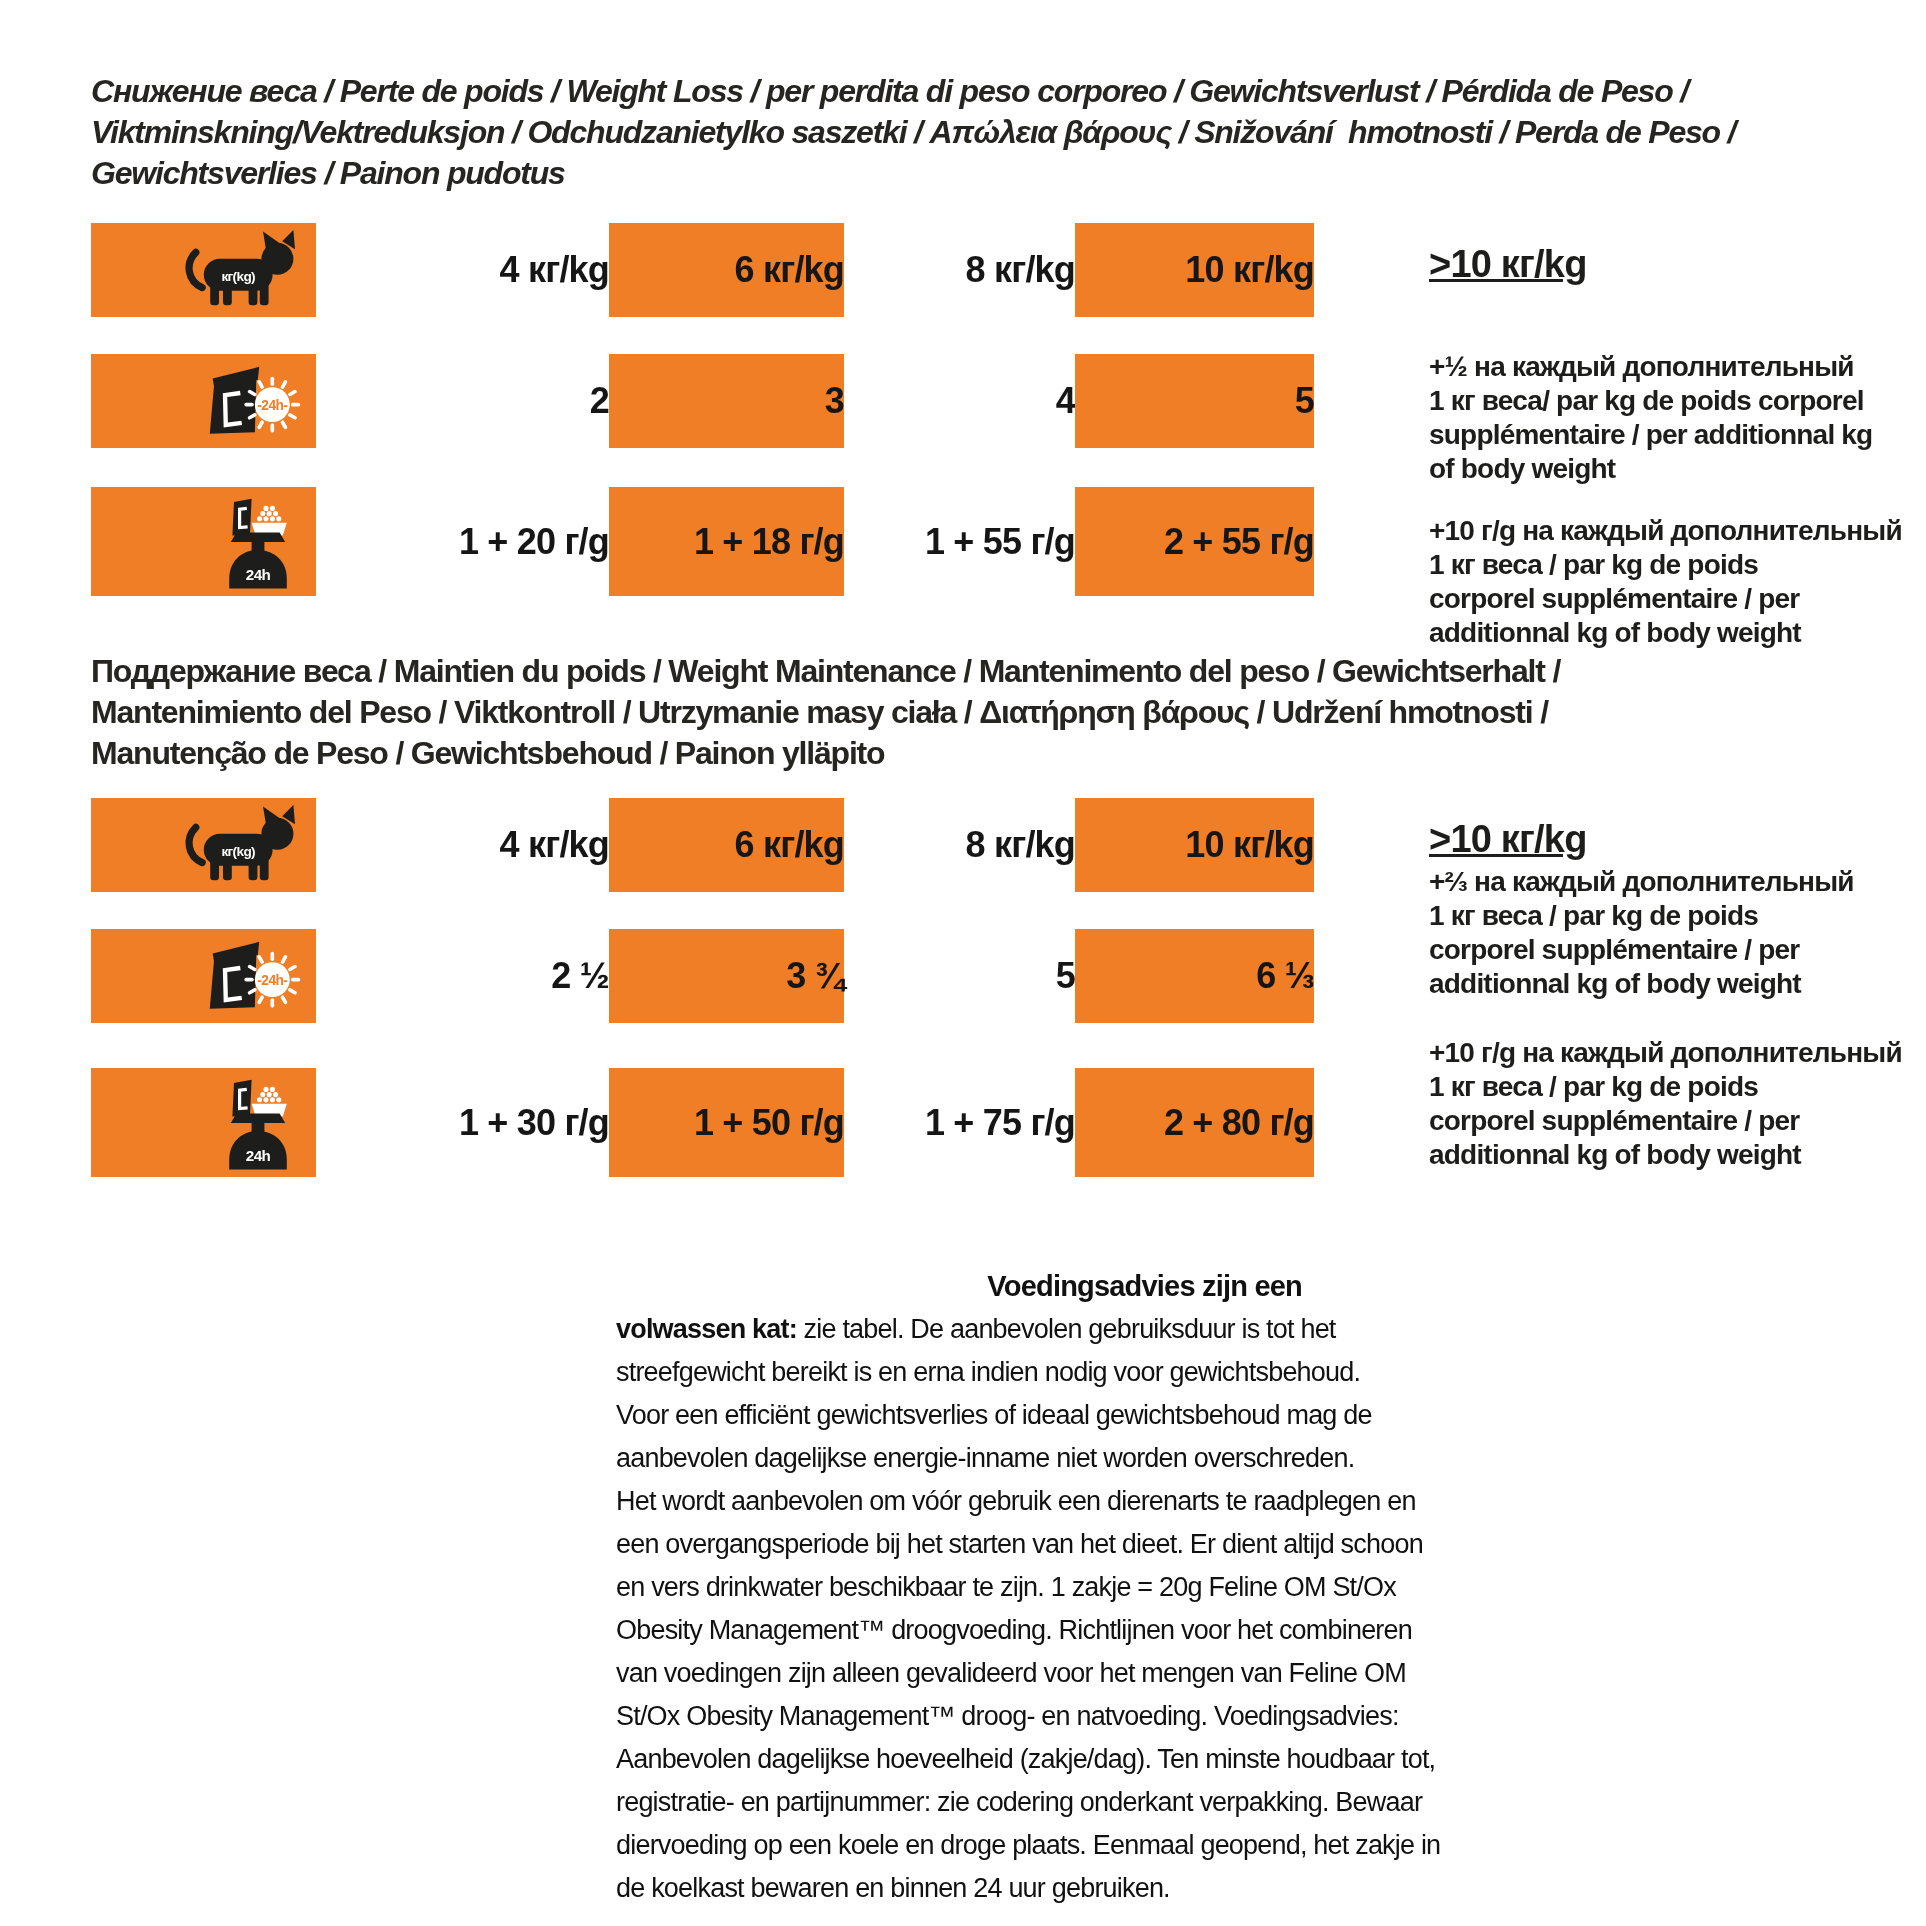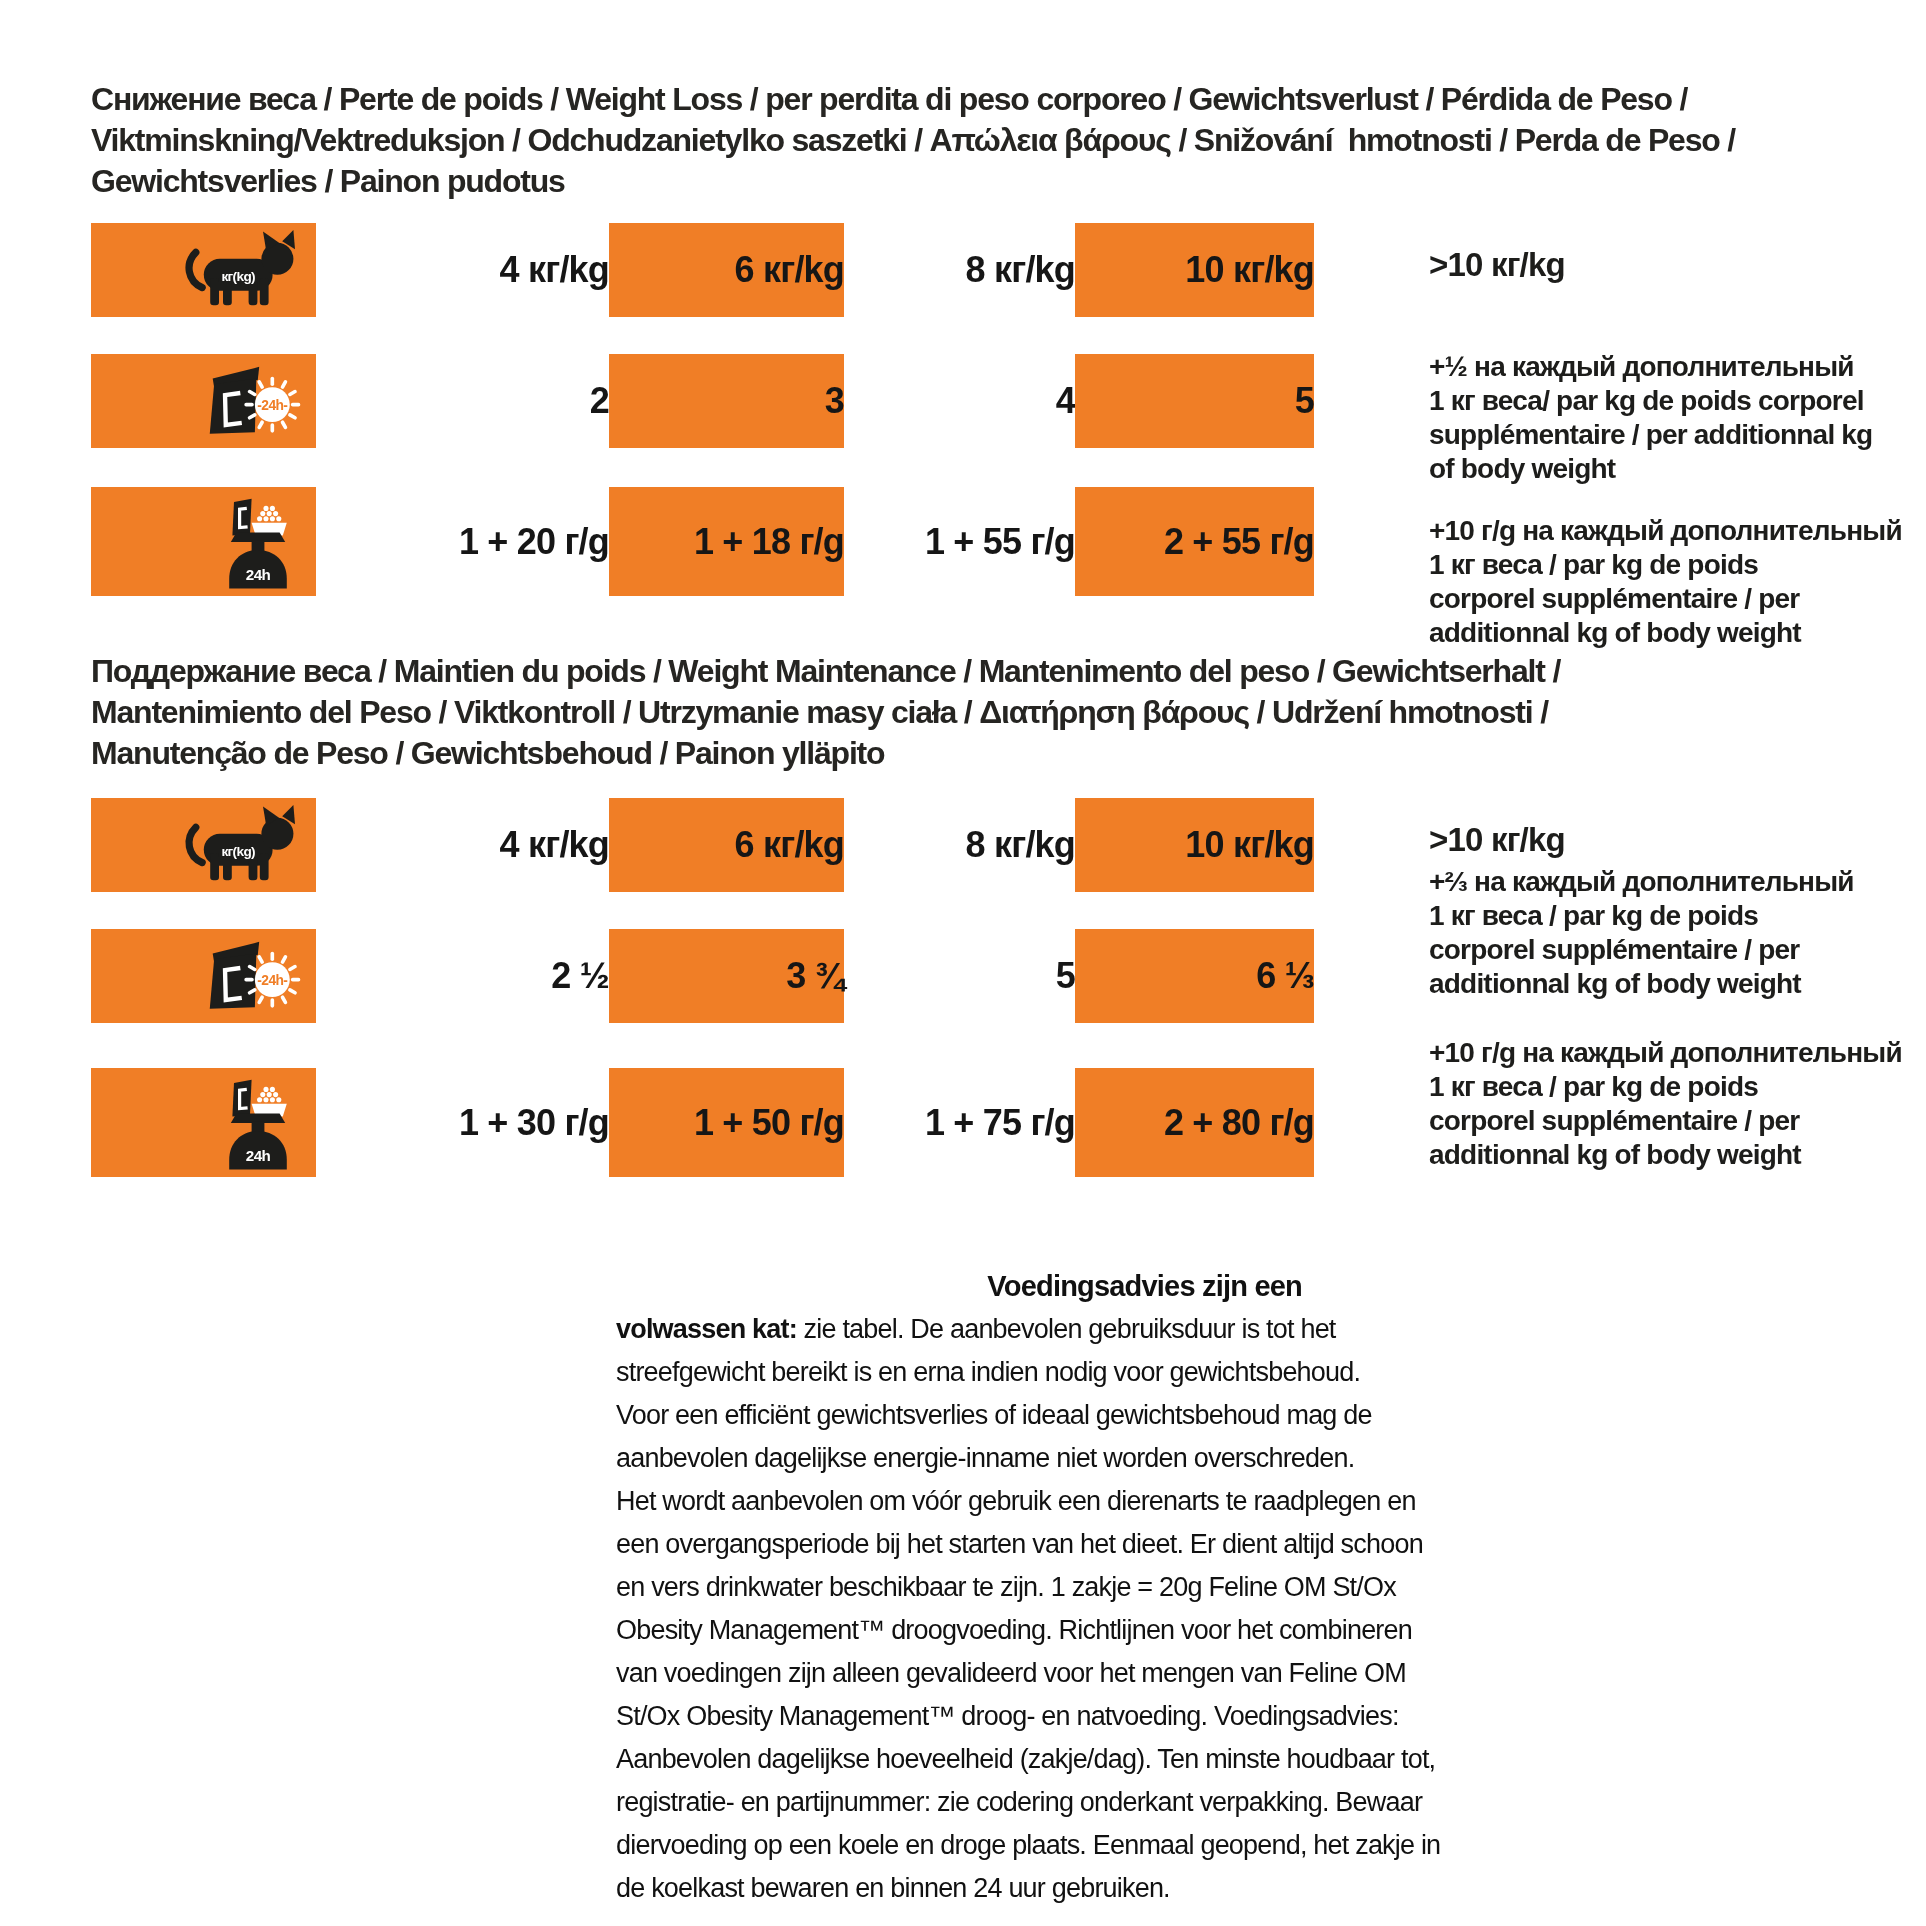--- a/index.html
+++ b/index.html
@@ -9,21 +9,21 @@
     width:1926px; height:1926px; background:#ffffff;
     font-family:"Liberation Sans", sans-serif; color:var(--ink);
   }
   .page { position:relative; width:1926px; height:1926px; overflow:hidden; }
 
   .heading {
     position:absolute; left:91px; white-space:pre;
     font-size:32px; font-weight:600; letter-spacing:-1.2px;
     line-height:41px; color:#262522;
   }
-  #h1 { top:79px; }
+  #h1 { top:71px;font-style:italic; }
   #h2 { top:651px; }
 
   .ftable { position:absolute; left:91px; width:1818px; }
   #t1 { top:223px; }
   #t2 { top:798px; }
 
   .trow {
     display:grid;
     grid-template-columns:225px 293px 235px 231px 239px;
   }
@@ -34,21 +34,21 @@
   #t2 .row-combo { margin-top:45px; }
 
   .cell {
     display:flex; align-items:center; justify-content:flex-end;
     font-size:36px; font-weight:700; letter-spacing:-0.8px; color:#161616;
   }
   .cell.orange { background:var(--orange); }
   .icon-cell { background:var(--orange); }
 
   .rail { position:absolute; left:1338px; top:0; width:462px; }
-  .over-weight { font-size:33px; font-weight:700; letter-spacing:-0.8px; line-height:39px; }
+  .over-weight { font-size:38px; font-weight:700; letter-spacing:-0.8px; line-height:39px;text-decoration:underline; }
   .note {
     font-size:28px; font-weight:700; letter-spacing:-0.8px;
     line-height:34px; white-space:pre;
   }
   #t1 .over-weight { margin-top:21.6px; }
   #t1 .note-pouch  { margin-top:66px; }
   #t1 .note-combo  { margin-top:28px; }
   #t2 .over-weight { margin-top:21.6px; }
   #t2 .note-pouch  { margin-top:6.2px; }
   #t2 .note-combo  { margin-top:35px; }

